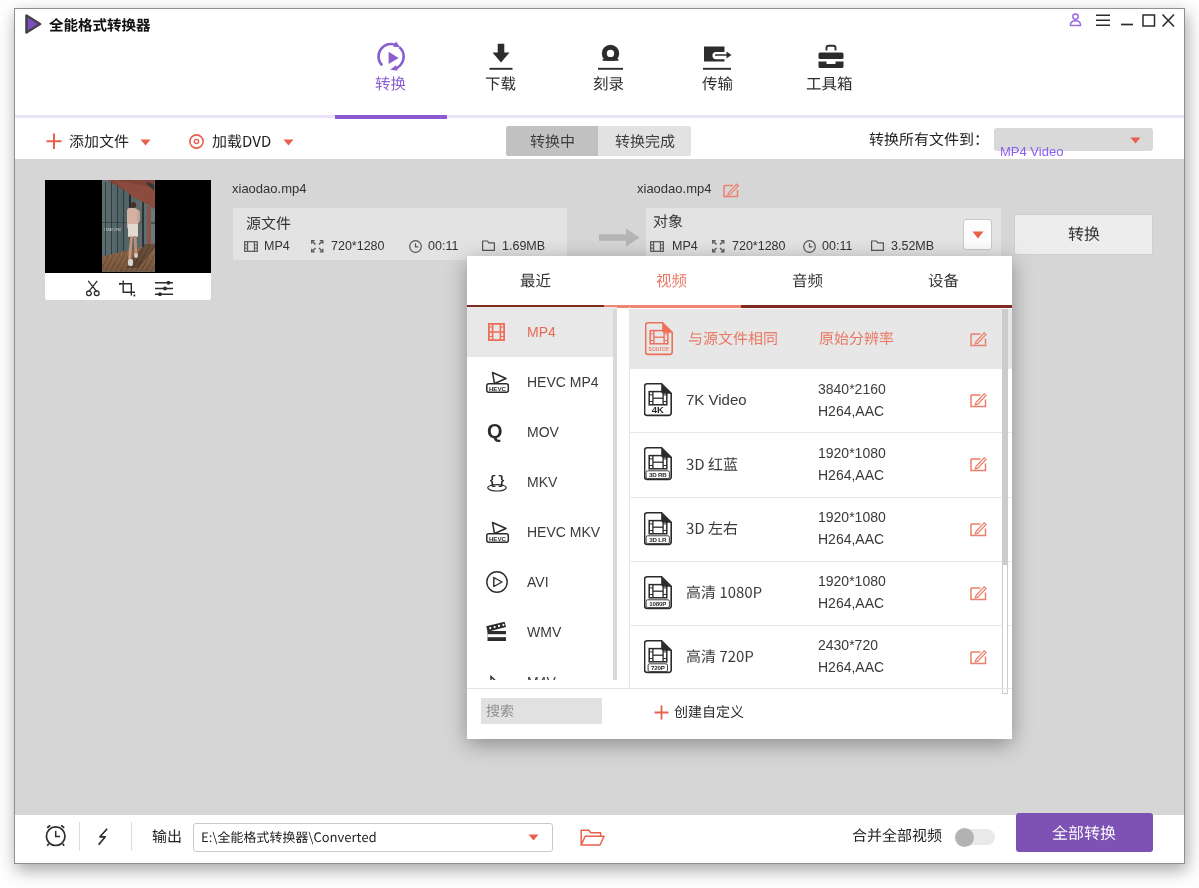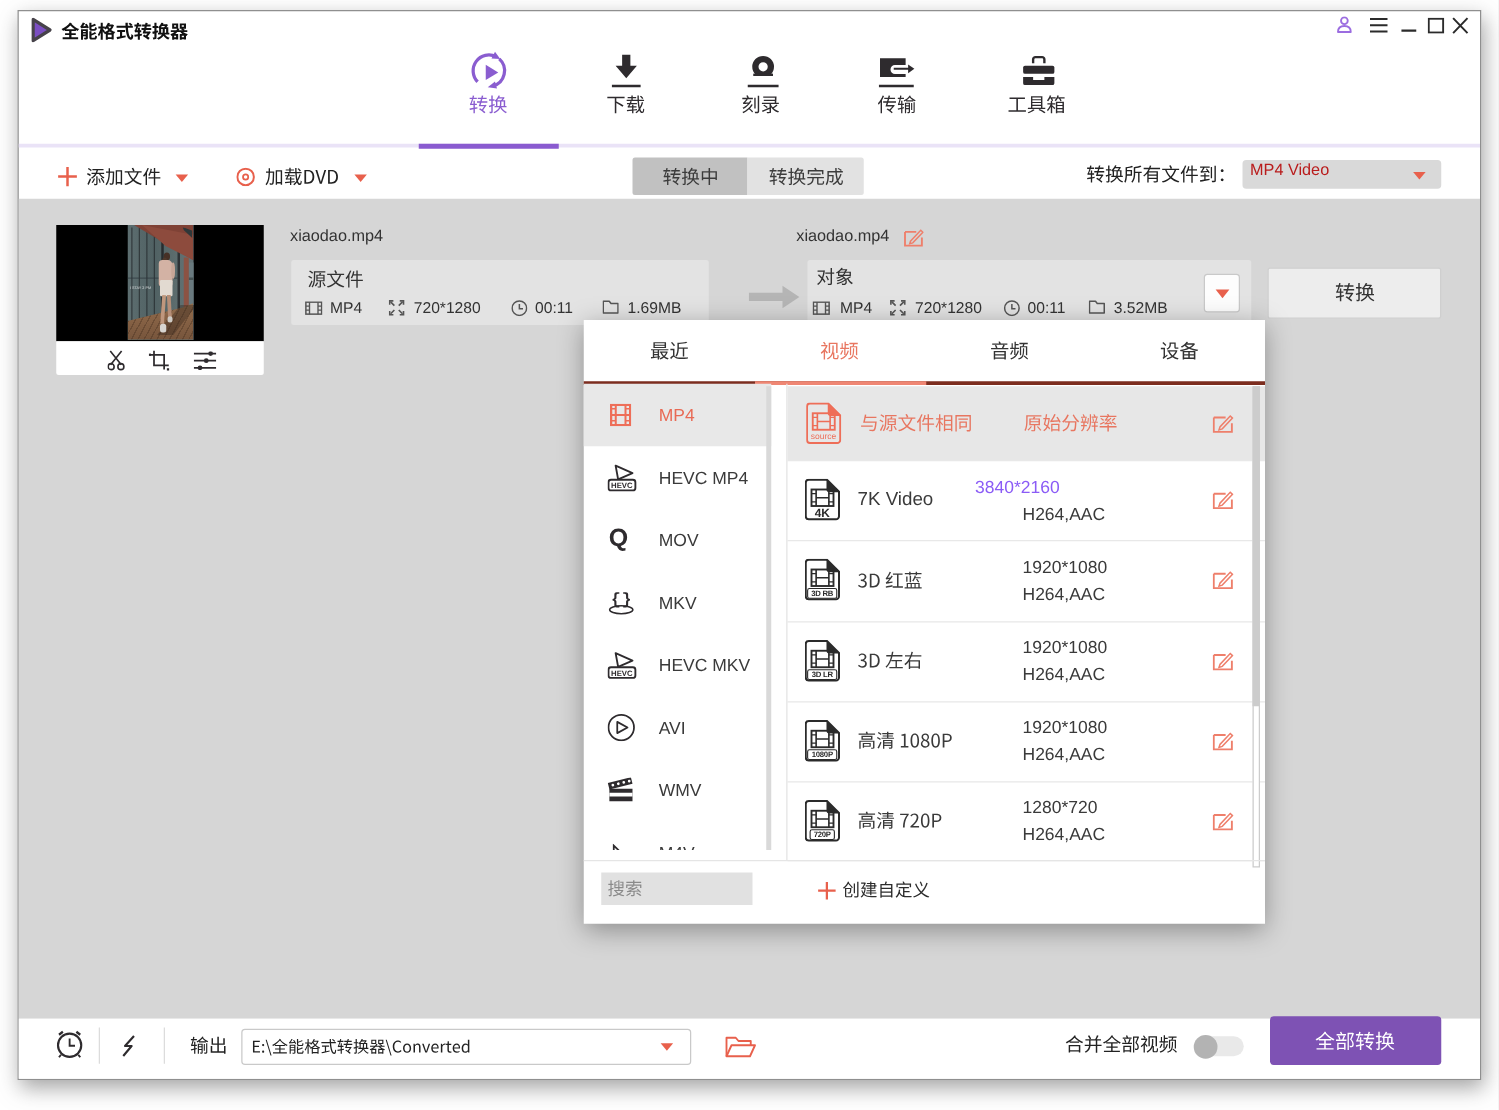--- a/index.html
+++ b/index.html
@@ -98,21 +98,21 @@
     <div style="position:absolute;left:529.5px;top:132.6px"><svg width="45.0" height="18.8" viewBox="0 -13.91 45.0 18.8" style="overflow:visible">
         <path d="M1.2149999999999999 -4.9799999999999995C1.335 -5.1 1.7999999999999998 -5.1899999999999995 2.31 -5.1899999999999995H3.645V-3.0149999999999997L0.6 -2.505L0.84 -1.41L3.645 -1.95V1.14H4.725V-2.16L6.75 -2.565L6.705 -3.54L4.725 -3.195V-5.1899999999999995H6.27V-6.21H4.725V-8.504999999999999H3.645V-6.21H2.175C2.655 -7.26 3.12 -8.504999999999999 3.51 -9.795H6.255V-10.844999999999999H3.8249999999999997C3.96 -11.355 4.08 -11.865 4.2 -12.375L3.09 -12.6C3.0 -12.014999999999999 2.88 -11.43 2.745 -10.844999999999999H0.69V-9.795H2.475C2.13 -8.565 1.77 -7.545 1.605 -7.17C1.335 -6.5249999999999995 1.125 -6.029999999999999 0.87 -5.97C1.005 -5.7 1.155 -5.1899999999999995 1.2149999999999999 -4.9799999999999995ZM6.39 -8.025V-6.96H8.594999999999999C8.28 -5.91 7.965 -4.935 7.694999999999999 -4.17H12.014999999999999C11.49 -3.42 10.844999999999999 -2.52 10.23 -1.7249999999999999C9.705 -2.07 9.18 -2.4 8.685 -2.685L7.965 -1.9649999999999999C9.495 -1.05 11.28 0.32999999999999996 12.15 1.2149999999999999L12.9 0.345C12.45 -0.09 11.805 -0.6 11.07 -1.14C12.03 -2.37 13.065 -3.795 13.815 -4.905L13.02 -5.295L12.84 -5.22H9.24L9.75 -6.96H14.385V-8.025H10.065L10.545 -9.795H13.844999999999999V-10.844999999999999H10.83L11.25 -12.45L10.125 -12.6L9.69 -10.844999999999999H6.975V-9.795H9.405L8.91 -8.025Z M17.46 -12.584999999999999V-9.57H15.72V-8.52H17.46V-5.175C16.74 -4.965 16.08 -4.77 15.54 -4.635L15.84 -3.525L17.46 -4.05V-0.18C17.46 0.0 17.384999999999998 0.06 17.22 0.06C17.055 0.075 16.545 0.075 15.96 0.06C16.11 0.375 16.26 0.87 16.305 1.155C17.175 1.17 17.73 1.125 18.075 0.9299999999999999C18.435 0.75 18.57 0.435 18.57 -0.18V-4.41L20.175 -4.935L20.009999999999998 -5.984999999999999L18.57 -5.52V-8.52H19.965V-9.57H18.57V-12.584999999999999ZM23.04 -10.32H26.16C25.814999999999998 -9.81 25.38 -9.254999999999999 24.96 -8.805H21.87C22.305 -9.299999999999999 22.695 -9.81 23.04 -10.32ZM19.995 -4.335V-3.36H23.625C23.025 -2.0549999999999997 21.78 -0.72 19.185 0.42C19.425 0.63 19.77 0.99 19.935 1.2149999999999999C22.485 0.015 23.82 -1.395 24.525 -2.79C25.485 -1.02 27.03 0.42 28.814999999999998 1.155C28.965 0.885 29.295 0.48 29.535 0.255C27.72 -0.375 26.16 -1.7249999999999999 25.305 -3.36H29.25V-4.335H28.2V-8.805H26.25C26.82 -9.435 27.405 -10.17 27.795 -10.83L27.045 -11.34L26.865000000000002 -11.28H23.625C23.835 -11.67 24.03 -12.045 24.195 -12.42L23.055 -12.629999999999999C22.53 -11.355 21.525 -9.764999999999999 20.055 -8.58C20.295 -8.415 20.655 -8.04 20.82 -7.785L21.09 -8.025V-4.335ZM22.17 -4.335V-7.904999999999999H24.165V-6.33C24.165 -5.7299999999999995 24.134999999999998 -5.055 23.97 -4.335ZM27.075 -4.335H25.064999999999998C25.23 -5.04 25.259999999999998 -5.715 25.259999999999998 -6.3149999999999995V-7.904999999999999H27.075Z M36.87 -12.6V-9.915H31.44V-2.79H32.565V-3.7199999999999998H36.87V1.185H38.055V-3.7199999999999998H42.375V-2.8649999999999998H43.53V-9.915H38.055V-12.6ZM32.565 -4.83V-8.82H36.87V-4.83ZM42.375 -4.83H38.055V-8.82H42.375Z" fill="#3c3c3c"></path>
       </svg></div>
     <div style="position:absolute;left:614.5px;top:132.6px"><svg width="60.0" height="18.8" viewBox="0 -13.91 60.0 18.8" style="overflow:visible">
         <path d="M1.2149999999999999 -4.9799999999999995C1.335 -5.1 1.7999999999999998 -5.1899999999999995 2.31 -5.1899999999999995H3.645V-3.0149999999999997L0.6 -2.505L0.84 -1.41L3.645 -1.95V1.14H4.725V-2.16L6.75 -2.565L6.705 -3.54L4.725 -3.195V-5.1899999999999995H6.27V-6.21H4.725V-8.504999999999999H3.645V-6.21H2.175C2.655 -7.26 3.12 -8.504999999999999 3.51 -9.795H6.255V-10.844999999999999H3.8249999999999997C3.96 -11.355 4.08 -11.865 4.2 -12.375L3.09 -12.6C3.0 -12.014999999999999 2.88 -11.43 2.745 -10.844999999999999H0.69V-9.795H2.475C2.13 -8.565 1.77 -7.545 1.605 -7.17C1.335 -6.5249999999999995 1.125 -6.029999999999999 0.87 -5.97C1.005 -5.7 1.155 -5.1899999999999995 1.2149999999999999 -4.9799999999999995ZM6.39 -8.025V-6.96H8.594999999999999C8.28 -5.91 7.965 -4.935 7.694999999999999 -4.17H12.014999999999999C11.49 -3.42 10.844999999999999 -2.52 10.23 -1.7249999999999999C9.705 -2.07 9.18 -2.4 8.685 -2.685L7.965 -1.9649999999999999C9.495 -1.05 11.28 0.32999999999999996 12.15 1.2149999999999999L12.9 0.345C12.45 -0.09 11.805 -0.6 11.07 -1.14C12.03 -2.37 13.065 -3.795 13.815 -4.905L13.02 -5.295L12.84 -5.22H9.24L9.75 -6.96H14.385V-8.025H10.065L10.545 -9.795H13.844999999999999V-10.844999999999999H10.83L11.25 -12.45L10.125 -12.6L9.69 -10.844999999999999H6.975V-9.795H9.405L8.91 -8.025Z M17.46 -12.584999999999999V-9.57H15.72V-8.52H17.46V-5.175C16.74 -4.965 16.08 -4.77 15.54 -4.635L15.84 -3.525L17.46 -4.05V-0.18C17.46 0.0 17.384999999999998 0.06 17.22 0.06C17.055 0.075 16.545 0.075 15.96 0.06C16.11 0.375 16.26 0.87 16.305 1.155C17.175 1.17 17.73 1.125 18.075 0.9299999999999999C18.435 0.75 18.57 0.435 18.57 -0.18V-4.41L20.175 -4.935L20.009999999999998 -5.984999999999999L18.57 -5.52V-8.52H19.965V-9.57H18.57V-12.584999999999999ZM23.04 -10.32H26.16C25.814999999999998 -9.81 25.38 -9.254999999999999 24.96 -8.805H21.87C22.305 -9.299999999999999 22.695 -9.81 23.04 -10.32ZM19.995 -4.335V-3.36H23.625C23.025 -2.0549999999999997 21.78 -0.72 19.185 0.42C19.425 0.63 19.77 0.99 19.935 1.2149999999999999C22.485 0.015 23.82 -1.395 24.525 -2.79C25.485 -1.02 27.03 0.42 28.814999999999998 1.155C28.965 0.885 29.295 0.48 29.535 0.255C27.72 -0.375 26.16 -1.7249999999999999 25.305 -3.36H29.25V-4.335H28.2V-8.805H26.25C26.82 -9.435 27.405 -10.17 27.795 -10.83L27.045 -11.34L26.865000000000002 -11.28H23.625C23.835 -11.67 24.03 -12.045 24.195 -12.42L23.055 -12.629999999999999C22.53 -11.355 21.525 -9.764999999999999 20.055 -8.58C20.295 -8.415 20.655 -8.04 20.82 -7.785L21.09 -8.025V-4.335ZM22.17 -4.335V-7.904999999999999H24.165V-6.33C24.165 -5.7299999999999995 24.134999999999998 -5.055 23.97 -4.335ZM27.075 -4.335H25.064999999999998C25.23 -5.04 25.259999999999998 -5.715 25.259999999999998 -6.3149999999999995V-7.904999999999999H27.075Z M33.405 -8.19V-7.154999999999999H41.565V-8.19ZM30.84 -5.3999999999999995V-4.35H34.875C34.695 -1.68 34.08 -0.375 30.66 0.285C30.87 0.51 31.17 0.9299999999999999 31.26 1.2149999999999999C35.01 0.42 35.805 -1.2149999999999999 36.03 -4.35H38.67V-0.585C38.67 0.615 39.015 0.96 40.41 0.96C40.695 0.96 42.405 0.96 42.705 0.96C43.905 0.96 44.22 0.435 44.355 -1.6199999999999999C44.055 -1.71 43.575 -1.89 43.32 -2.07C43.275 -0.345 43.185 -0.075 42.615 -0.075C42.225 -0.075 40.815 -0.075 40.515 -0.075C39.9 -0.075 39.795 -0.15 39.795 -0.585V-4.35H44.144999999999996V-5.3999999999999995ZM36.315 -12.405C36.585 -11.94 36.87 -11.37 37.065 -10.875H31.23V-7.545H32.355V-9.795H42.57V-7.545H43.74V-10.875H38.4C38.19 -11.43 37.8 -12.18 37.44 -12.735Z M53.16 -12.584999999999999C53.16 -11.73 53.19 -10.875 53.235 -10.049999999999999H46.92V-5.835C46.92 -3.885 46.785 -1.29 45.54 0.5549999999999999C45.81 0.69 46.29 1.08 46.485 1.305C47.865 -0.6749999999999999 48.09 -3.705 48.09 -5.819999999999999V-5.925H50.835C50.775 -3.3449999999999998 50.7 -2.385 50.505 -2.16C50.385 -2.025 50.25 -1.9949999999999999 50.025 -1.9949999999999999C49.769999999999996 -1.9949999999999999 49.125 -1.9949999999999999 48.435 -2.07C48.615 -1.785 48.735 -1.335 48.75 -1.02C49.485 -0.975 50.175 -0.975 50.565 -1.005C50.97 -1.05 51.225 -1.155 51.465 -1.44C51.78 -1.845 51.855 -3.12 51.93 -6.495C51.93 -6.645 51.945 -6.975 51.945 -6.975H48.09V-8.955H53.31C53.49 -6.5249999999999995 53.85 -4.305 54.42 -2.58C53.43 -1.44 52.275 -0.51 50.94 0.195C51.18 0.42 51.585 0.885 51.765 1.125C52.92 0.435 53.955 -0.39 54.87 -1.38C55.56 0.16499999999999998 56.46 1.095 57.615 1.095C58.769999999999996 1.095 59.19 0.345 59.385 -2.2199999999999998C59.085 -2.3249999999999997 58.665 -2.58 58.41 -2.835C58.32 -0.84 58.14 -0.06 57.705 -0.06C56.94 -0.06 56.265 -0.9149999999999999 55.71 -2.385C56.82 -3.8249999999999997 57.705 -5.535 58.35 -7.5L57.225 -7.785C56.745 -6.27 56.1 -4.905 55.29 -3.705C54.9 -5.16 54.615 -6.944999999999999 54.45 -8.955H59.265V-10.049999999999999H54.39C54.345 -10.875 54.33 -11.715 54.33 -12.584999999999999ZM55.065 -11.85C56.025 -11.355 57.18 -10.59 57.75 -10.049999999999999L58.455 -10.83C57.87 -11.34 56.685 -12.075 55.74 -12.54Z" fill="#3c3c3c"></path>
       </svg></div>
     <div style="position:absolute;left:869.0px;top:131.1px;"><svg width="120.0" height="18.8" viewBox="0 -13.91 120.0 18.8" style="overflow:visible">
         <path d="M1.2149999999999999 -4.9799999999999995C1.335 -5.1 1.7999999999999998 -5.1899999999999995 2.31 -5.1899999999999995H3.645V-3.0149999999999997L0.6 -2.505L0.84 -1.41L3.645 -1.95V1.14H4.725V-2.16L6.75 -2.565L6.705 -3.54L4.725 -3.195V-5.1899999999999995H6.27V-6.21H4.725V-8.504999999999999H3.645V-6.21H2.175C2.655 -7.26 3.12 -8.504999999999999 3.51 -9.795H6.255V-10.844999999999999H3.8249999999999997C3.96 -11.355 4.08 -11.865 4.2 -12.375L3.09 -12.6C3.0 -12.014999999999999 2.88 -11.43 2.745 -10.844999999999999H0.69V-9.795H2.475C2.13 -8.565 1.77 -7.545 1.605 -7.17C1.335 -6.5249999999999995 1.125 -6.029999999999999 0.87 -5.97C1.005 -5.7 1.155 -5.1899999999999995 1.2149999999999999 -4.9799999999999995ZM6.39 -8.025V-6.96H8.594999999999999C8.28 -5.91 7.965 -4.935 7.694999999999999 -4.17H12.014999999999999C11.49 -3.42 10.844999999999999 -2.52 10.23 -1.7249999999999999C9.705 -2.07 9.18 -2.4 8.685 -2.685L7.965 -1.9649999999999999C9.495 -1.05 11.28 0.32999999999999996 12.15 1.2149999999999999L12.9 0.345C12.45 -0.09 11.805 -0.6 11.07 -1.14C12.03 -2.37 13.065 -3.795 13.815 -4.905L13.02 -5.295L12.84 -5.22H9.24L9.75 -6.96H14.385V-8.025H10.065L10.545 -9.795H13.844999999999999V-10.844999999999999H10.83L11.25 -12.45L10.125 -12.6L9.69 -10.844999999999999H6.975V-9.795H9.405L8.91 -8.025Z M17.46 -12.584999999999999V-9.57H15.72V-8.52H17.46V-5.175C16.74 -4.965 16.08 -4.77 15.54 -4.635L15.84 -3.525L17.46 -4.05V-0.18C17.46 0.0 17.384999999999998 0.06 17.22 0.06C17.055 0.075 16.545 0.075 15.96 0.06C16.11 0.375 16.26 0.87 16.305 1.155C17.175 1.17 17.73 1.125 18.075 0.9299999999999999C18.435 0.75 18.57 0.435 18.57 -0.18V-4.41L20.175 -4.935L20.009999999999998 -5.984999999999999L18.57 -5.52V-8.52H19.965V-9.57H18.57V-12.584999999999999ZM23.04 -10.32H26.16C25.814999999999998 -9.81 25.38 -9.254999999999999 24.96 -8.805H21.87C22.305 -9.299999999999999 22.695 -9.81 23.04 -10.32ZM19.995 -4.335V-3.36H23.625C23.025 -2.0549999999999997 21.78 -0.72 19.185 0.42C19.425 0.63 19.77 0.99 19.935 1.2149999999999999C22.485 0.015 23.82 -1.395 24.525 -2.79C25.485 -1.02 27.03 0.42 28.814999999999998 1.155C28.965 0.885 29.295 0.48 29.535 0.255C27.72 -0.375 26.16 -1.7249999999999999 25.305 -3.36H29.25V-4.335H28.2V-8.805H26.25C26.82 -9.435 27.405 -10.17 27.795 -10.83L27.045 -11.34L26.865000000000002 -11.28H23.625C23.835 -11.67 24.03 -12.045 24.195 -12.42L23.055 -12.629999999999999C22.53 -11.355 21.525 -9.764999999999999 20.055 -8.58C20.295 -8.415 20.655 -8.04 20.82 -7.785L21.09 -8.025V-4.335ZM22.17 -4.335V-7.904999999999999H24.165V-6.33C24.165 -5.7299999999999995 24.134999999999998 -5.055 23.97 -4.335ZM27.075 -4.335H25.064999999999998C25.23 -5.04 25.259999999999998 -5.715 25.259999999999998 -6.3149999999999995V-7.904999999999999H27.075Z M38.01 -11.084999999999999V-6.09C38.01 -4.005 37.845 -1.365 36.06 0.48C36.3 0.63 36.765 1.005 36.93 1.23C38.865 -0.72 39.165 -3.8249999999999997 39.165 -6.09V-6.435H41.49V1.155H42.615V-6.435H44.37V-7.515H39.165V-10.26C40.89 -10.53 42.81 -10.92 44.085 -11.459999999999999L43.32 -12.42C42.09 -11.85 39.885 -11.37 38.01 -11.084999999999999ZM32.58 -5.415V-5.865V-7.8149999999999995H35.55V-5.415ZM36.615 -12.285C35.43 -11.745 33.27 -11.34 31.47 -11.115V-5.865C31.47 -3.915 31.395 -1.3199999999999998 30.435 0.51C30.675 0.645 31.155 1.02 31.35 1.23C32.205 -0.32999999999999996 32.475 -2.505 32.55 -4.395H36.63V-8.834999999999999H32.58V-10.275C34.26 -10.485 36.12 -10.815 37.335 -11.34Z M50.865 -12.6C50.685 -11.955 50.475 -11.295 50.205 -10.65H45.945V-9.6H49.74C48.78 -7.62 47.4 -5.79 45.6 -4.56C45.81 -4.35 46.17 -3.945 46.32 -3.69C47.265 -4.365 48.105 -5.175 48.825 -6.09V1.185H49.935V-1.785H56.22V-0.22499999999999998C56.22 0.0 56.144999999999996 0.09 55.89 0.09C55.605000000000004 0.105 54.69 0.12 53.7 0.075C53.85 0.39 54.015 0.855 54.075 1.155C55.365 1.155 56.19 1.155 56.685 0.99C57.18 0.7949999999999999 57.33 0.44999999999999996 57.33 -0.21V-7.859999999999999H50.04C50.385 -8.43 50.685 -9.0 50.955 -9.6H59.085V-10.65H51.405C51.63 -11.205 51.825 -11.775 52.005 -12.33ZM49.935 -4.335H56.22V-2.76H49.935ZM49.935 -5.295V-6.84H56.22V-5.295Z M66.345 -12.344999999999999C66.795 -11.61 67.275 -10.605 67.455 -9.99L68.7 -10.395C68.49 -11.01 67.965 -11.985 67.515 -12.705ZM60.75 -9.959999999999999V-8.85H63.09C63.975 -6.569999999999999 65.16 -4.6049999999999995 66.705 -3.0C65.055 -1.6199999999999999 63.03 -0.6 60.54 0.105C60.765 0.375 61.125 0.8999999999999999 61.245 1.17C63.75 0.36 65.835 -0.72 67.53 -2.19C69.225 -0.69 71.265 0.42 73.725 1.095C73.92 0.78 74.25 0.3 74.505 0.06C72.105 -0.54 70.065 -1.605 68.4 -3.0149999999999997C69.91499999999999 -4.56 71.07 -6.4799999999999995 71.94 -8.85H74.31V-9.959999999999999ZM67.56 -3.795C66.15 -5.22 65.04 -6.93 64.26 -8.85H70.66499999999999C69.91499999999999 -6.825 68.88 -5.16 67.56 -3.795Z M79.755 -5.115V-4.02H84.06V1.2H85.185V-4.02H89.295V-5.115H85.185V-8.43H88.635V-9.525H85.185V-12.42H84.06V-9.525H82.05C82.245 -10.2 82.41 -10.92 82.56 -11.625L81.48 -11.85C81.135 -9.885 80.505 -7.949999999999999 79.635 -6.705C79.905 -6.569999999999999 80.385 -6.3 80.595 -6.135C81.0 -6.765 81.375 -7.56 81.69 -8.43H84.06V-5.115ZM79.02 -12.54C78.21 -10.275 76.89 -8.025 75.48 -6.555C75.675 -6.3 76.005 -5.715 76.125 -5.444999999999999C76.605 -5.955 77.055 -6.555 77.505 -7.199999999999999V1.17H78.585V-8.955C79.155 -10.004999999999999 79.665 -11.115 80.085 -12.225Z M99.615 -11.309999999999999V-2.2199999999999998H100.66499999999999V-11.309999999999999ZM102.585 -12.36V-0.5549999999999999C102.585 -0.3 102.51 -0.22499999999999998 102.255 -0.22499999999999998C102.0 -0.21 101.175 -0.21 100.28999999999999 -0.24C100.47 0.06 100.65 0.57 100.71 0.885C101.805 0.885 102.6 0.855 103.065 0.6599999999999999C103.515 0.48 103.68 0.15 103.68 -0.5549999999999999V-12.36ZM90.93 -0.63 91.185 0.44999999999999996C93.165 0.06 96.015 -0.48 98.685 -1.005L98.625 -1.9949999999999999L95.475 -1.41V-3.7649999999999997H98.475V-4.77H95.475V-6.375H94.41V-4.77H91.455V-3.7649999999999997H94.41V-1.23ZM91.785 -6.585C92.145 -6.75 92.7 -6.81 97.395 -7.26C97.605 -6.915 97.785 -6.6 97.92 -6.33L98.775 -6.8999999999999995C98.34 -7.755 97.35 -9.12 96.51 -10.125L95.685 -9.645C96.06 -9.195 96.45 -8.655 96.81 -8.145L92.97 -7.8149999999999995C93.585 -8.625 94.2 -9.629999999999999 94.71 -10.62H98.775V-11.61H91.065V-10.62H93.45C92.97 -9.555 92.355 -8.594999999999999 92.13 -8.31C91.875 -7.949999999999999 91.65 -7.694999999999999 91.41 -7.6499999999999995C91.545 -7.35 91.71 -6.825 91.785 -6.585Z M108.75 -7.29C109.35 -7.29 109.89 -7.725 109.89 -8.4C109.89 -9.09 109.35 -9.54 108.75 -9.54C108.15 -9.54 107.61 -9.09 107.61 -8.4C107.61 -7.725 108.15 -7.29 108.75 -7.29ZM108.75 0.06C109.35 0.06 109.89 -0.39 109.89 -1.065C109.89 -1.755 109.35 -2.19 108.75 -2.19C108.15 -2.19 107.61 -1.755 107.61 -1.065C107.61 -0.39 108.15 0.06 108.75 0.06Z" fill="#222"></path>
       </svg></div>
     <div style="position:absolute;left:994.0px;top:128.0px;width:159.0px;height:23.0px;background:#d9d9d9;border-radius:3px"></div>
-    <div style="position:absolute;left:1000.0px;top:128px;height:16.9px;line-height:16.9px;font-size:13px;color:#b91c1c;font-weight:normal;letter-spacing:0px;white-space:nowrap">MP4 Video</div>
+    <div style="position:absolute;left:1000.0px;top:144px;height:16.9px;line-height:16.9px;font-size:13px;color:#8b5cf6;font-weight:normal;letter-spacing:0px;white-space:nowrap">MP4 Video</div>
     <svg style="position:absolute;left:1130.0px;top:136.5px;" width="11.0" height="7.0" viewBox="0 0 11.0 7.0">
       <path d="M0.5 0.5 L10.5 0.5 L5.5 6.5 Z" fill="#e8604c"></path>
     </svg>
     <div style="position:absolute;left:15.0px;top:159.0px;width:1169.0px;height:656.0px;background:#d6d6d6"></div>
     <div style="position:absolute;left:45.0px;top:180.0px;width:166.0px;height:92.5px;background:#000"></div>
     <div style="position:absolute;left:102px;top:180px;width:52.5px;height:91.5px;overflow:hidden">
       <div style="position:absolute;left:0.0px;top:0.0px;width:52.5px;height:91.5px;background:linear-gradient(90deg,#5d6e70 0%,#506163 40%,#5d6d6e 75%,#647276 100%)"></div>
       <div style="position:absolute;left:3.0px;top:2.0px;width:1.0px;height:76.0px;background:rgba(38,44,47,.75)"></div>
       <div style="position:absolute;left:9.0px;top:2.0px;width:1.0px;height:76.0px;background:rgba(38,44,47,.75)"></div>
       <div style="position:absolute;left:15.0px;top:2.0px;width:1.0px;height:76.0px;background:rgba(38,44,47,.75)"></div>
@@ -335,21 +335,21 @@
 <path d="M17.2 0.8 L27.2 10.8 H19.4 a2.2 2.2 0 0 1 -2.2 -2.2 Z" fill="#2b2b2b"></path>
 <g stroke="#2b2b2b" fill="none">
         <rect x="5.2" y="8.6" width="17.6" height="13.2" stroke-width="1.5"></rect>
 <path d="M8.9 8.6 V21.8 M19.1 8.6 V21.8" stroke-width="1.3"></path>
         <path d="M8.9 15.2 H19.1" stroke-width="1.3"></path>
 <path d="M5.2 11.9 H8.9 M5.2 18.5 H8.9 M19.1 11.9 H22.8 M19.1 18.5 H22.8" stroke-width="1"></path>
       </g>
       <text x="13.8" y="30.3" font-size="9.5" font-weight="bold" text-anchor="middle" fill="#2b2b2b" font-family="Liberation Sans">4K</text>
     </svg>
     <div style="position:absolute;left:686.0px;top:390.2px;height:19.5px;line-height:19.5px;font-size:15px;color:#3a3a3a;font-weight:normal;letter-spacing:0px;white-space:nowrap">7K Video</div>
-    <div style="position:absolute;left:780px;top:379.9px;height:18.2px;line-height:18.2px;font-size:14px;color:#8b5cf6;font-weight:normal;letter-spacing:0px;white-space:nowrap">3840*2160</div>
+    <div style="position:absolute;left:818.0px;top:379.9px;height:18.2px;line-height:18.2px;font-size:14px;color:#404040;font-weight:normal;letter-spacing:0px;white-space:nowrap">3840*2160</div>
     <div style="position:absolute;left:818.0px;top:401.9px;height:18.2px;line-height:18.2px;font-size:14px;color:#3a3a3a;font-weight:normal;letter-spacing:0px;white-space:nowrap">H264,AAC</div>
     <svg style="position:absolute;left:969.5px;top:392.0px;" width="17.0" height="16.0" viewBox="0 0 17.0 16.0">
       <path d="M1 3 H10.5 M1 3 V14.5 H15.5 V7.5" fill="none" stroke="#ee7f6b" stroke-width="1.5"></path>
 <path d="M6 10.5 L14.2 1.8 L16 3.5 L7.8 12.1 L5.2 12.9 Z" fill="none" stroke="#ee7f6b" stroke-width="1.2"></path>
     </svg>
     <svg style="position:absolute;left:644.0px;top:447.0px;" width="28.0" height="34.0" viewBox="0 0 28.0 34.0">
       <path d="M3 0.8 H17.6 L27.2 10.4 V30 a2.4 2.4 0 0 1 -2.4 2.4 H3 a2.4 2.4 0 0 1 -2.4 -2.4 V3.2 a2.4 2.4 0 0 1 2.4 -2.4 Z" fill="none" stroke="#2b2b2b" stroke-width="1.6"></path>
 <path d="M17.2 0.8 L27.2 10.8 H19.4 a2.2 2.2 0 0 1 -2.2 -2.2 Z" fill="#2b2b2b"></path>
 <g stroke="#2b2b2b" fill="none">
         <rect x="5.2" y="8.6" width="17.6" height="13.2" stroke-width="1.5"></rect>
@@ -419,21 +419,21 @@
 <path d="M8.9 8.6 V21.8 M19.1 8.6 V21.8" stroke-width="1.3"></path>
         <path d="M8.9 15.2 H19.1" stroke-width="1.3"></path>
 <path d="M5.2 11.9 H8.9 M5.2 18.5 H8.9 M19.1 11.9 H22.8 M19.1 18.5 H22.8" stroke-width="1"></path>
       </g>
       <rect x="4.1" y="23.8" width="19.4" height="7.8" rx="1.5" fill="#fff" stroke="#2b2b2b" stroke-width="0.9"></rect>
       <text x="13.8" y="29.8" font-size="6.2" font-weight="bold" text-anchor="middle" fill="#2b2b2b" font-family="Liberation Sans" letter-spacing="-0.2">720P</text>
     </svg>
     <div style="position:absolute;left:686.0px;top:648.1px;"><svg width="67.8" height="18.8" viewBox="0 -13.91 67.8 18.8" style="overflow:visible">
         <path d="M4.29 -8.385H10.785V-7.02H4.29ZM3.165 -9.209999999999999V-6.194999999999999H11.955V-9.209999999999999ZM6.614999999999999 -12.389999999999999 7.05 -11.04H0.885V-10.049999999999999H14.055V-11.04H8.295C8.129999999999999 -11.52 7.904999999999999 -12.15 7.694999999999999 -12.645ZM1.44 -5.3549999999999995V1.185H2.52V-4.41H12.45V0.015C12.45 0.18 12.375 0.24 12.195 0.24C12.014999999999999 0.24 11.309999999999999 0.255 10.665 0.22499999999999998C10.799999999999999 0.46499999999999997 10.965 0.8099999999999999 11.025 1.08C11.985 1.08 12.629999999999999 1.08 13.035 0.945C13.44 0.7949999999999999 13.575 0.5549999999999999 13.575 0.0V-5.3549999999999995ZM4.215 -3.525V0.315H5.279999999999999V-0.435H10.59V-3.525ZM5.279999999999999 -2.685H9.57V-1.275H5.279999999999999Z M16.23 -11.58C17.055 -11.129999999999999 18.105 -10.424999999999999 18.615 -9.93L19.305 -10.815C18.78 -11.28 17.715 -11.94 16.89 -12.344999999999999ZM15.525 -7.59C16.395 -7.125 17.49 -6.404999999999999 18.015 -5.91L18.69 -6.795C18.134999999999998 -7.29 17.025 -7.965 16.17 -8.385ZM15.99 0.315 17.009999999999998 0.99C17.73 -0.42 18.6 -2.31 19.23 -3.915L18.33 -4.575C17.625 -2.85 16.665 -0.855 15.99 0.315ZM21.465 -3.1799999999999997H26.895V-2.01H21.465ZM21.465 -4.02V-5.13H26.895V-4.02ZM23.625 -12.6V-11.43H19.785V-10.559999999999999H23.625V-9.6H20.145V-8.775H23.625V-7.739999999999999H19.215V-6.87H29.25V-7.739999999999999H24.735V-8.775H28.32V-9.6H24.735V-10.559999999999999H28.695V-11.43H24.735V-12.6ZM20.415 -6.0V1.185H21.465V-1.155H26.895V-0.075C26.895 0.105 26.82 0.16499999999999998 26.61 0.18C26.4 0.195 25.68 0.195 24.93 0.16499999999999998C25.064999999999998 0.435 25.2 0.855 25.259999999999998 1.14C26.325 1.14 27.0 1.14 27.42 0.96C27.84 0.7949999999999999 27.96 0.495 27.96 -0.06V-6.0Z M36.33 0.0H37.754999999999995C37.935 -4.305 38.4 -6.87 40.98 -10.17V-10.995H34.095V-9.825H39.435C37.275 -6.825 36.525 -4.17 36.33 0.0Z M42.34499999999999 0.0H49.25999999999999V-1.185H46.214999999999996C45.66 -1.185 44.98499999999999 -1.125 44.41499999999999 -1.08C46.995 -3.525 48.73499999999999 -5.76 48.73499999999999 -7.965C48.73499999999999 -9.915 47.489999999999995 -11.19 45.52499999999999 -11.19C44.129999999999995 -11.19 43.169999999999995 -10.559999999999999 42.285 -9.584999999999999L43.08 -8.805C43.69499999999999 -9.54 44.459999999999994 -10.08 45.35999999999999 -10.08C46.724999999999994 -10.08 47.385 -9.165 47.385 -7.904999999999999C47.385 -6.015 45.794999999999995 -3.8249999999999997 42.34499999999999 -0.8099999999999999Z M54.18 0.195C56.265 0.195 57.599999999999994 -1.6949999999999998 57.599999999999994 -5.535C57.599999999999994 -9.344999999999999 56.265 -11.19 54.18 -11.19C52.08 -11.19 50.76 -9.344999999999999 50.76 -5.535C50.76 -1.6949999999999998 52.08 0.195 54.18 0.195ZM54.18 -0.9149999999999999C52.934999999999995 -0.9149999999999999 52.08 -2.31 52.08 -5.535C52.08 -8.745 52.934999999999995 -10.11 54.18 -10.11C55.425 -10.11 56.28 -8.745 56.28 -5.535C56.28 -2.31 55.425 -0.9149999999999999 54.18 -0.9149999999999999Z M59.85 0.0H61.230000000000004V-4.38H63.045C65.46000000000001 -4.38 67.095 -5.444999999999999 67.095 -7.77C67.095 -10.17 65.445 -10.995 62.985 -10.995H59.85ZM61.230000000000004 -5.505V-9.87H62.805C64.74 -9.87 65.715 -9.375 65.715 -7.77C65.715 -6.194999999999999 64.8 -5.505 62.865 -5.505Z" fill="#3a3a3a"></path>
       </svg></div>
-    <div style="position:absolute;left:818.0px;top:636.4px;height:18.2px;line-height:18.2px;font-size:14px;color:#3a3a3a;font-weight:normal;letter-spacing:0px;white-space:nowrap">1280*720</div>
+    <div style="position:absolute;left:818.0px;top:636.4px;height:18.2px;line-height:18.2px;font-size:14px;color:#3a3a3a;font-weight:normal;letter-spacing:0px;white-space:nowrap">2430*720</div>
     <div style="position:absolute;left:818.0px;top:658.4px;height:18.2px;line-height:18.2px;font-size:14px;color:#3a3a3a;font-weight:normal;letter-spacing:0px;white-space:nowrap">H264,AAC</div>
     <svg style="position:absolute;left:969.5px;top:648.5px;" width="17.0" height="16.0" viewBox="0 0 17.0 16.0">
       <path d="M1 3 H10.5 M1 3 V14.5 H15.5 V7.5" fill="none" stroke="#ee7f6b" stroke-width="1.5"></path>
 <path d="M6 10.5 L14.2 1.8 L16 3.5 L7.8 12.1 L5.2 12.9 Z" fill="none" stroke="#ee7f6b" stroke-width="1.2"></path>
     </svg>
     <div style="position:absolute;left:1002.0px;top:309.0px;width:6.0px;height:385.0px;background:#fff;border:1px solid #ccc"></div>
     <div style="position:absolute;left:1002.0px;top:309.0px;width:6.0px;height:256.0px;background:#ccc"></div>
     <div style="position:absolute;left:467.0px;top:688.0px;width:545.0px;height:1.0px;background:#e5e5e5"></div>
     <div style="position:absolute;left:481.0px;top:698.0px;width:121.0px;height:26.0px;background:#e1e1e1"></div>
     <div style="position:absolute;left:486.0px;top:703.1px;"><svg width="28.0" height="17.5" viewBox="0 -12.98 28.0 17.5" style="overflow:visible">

